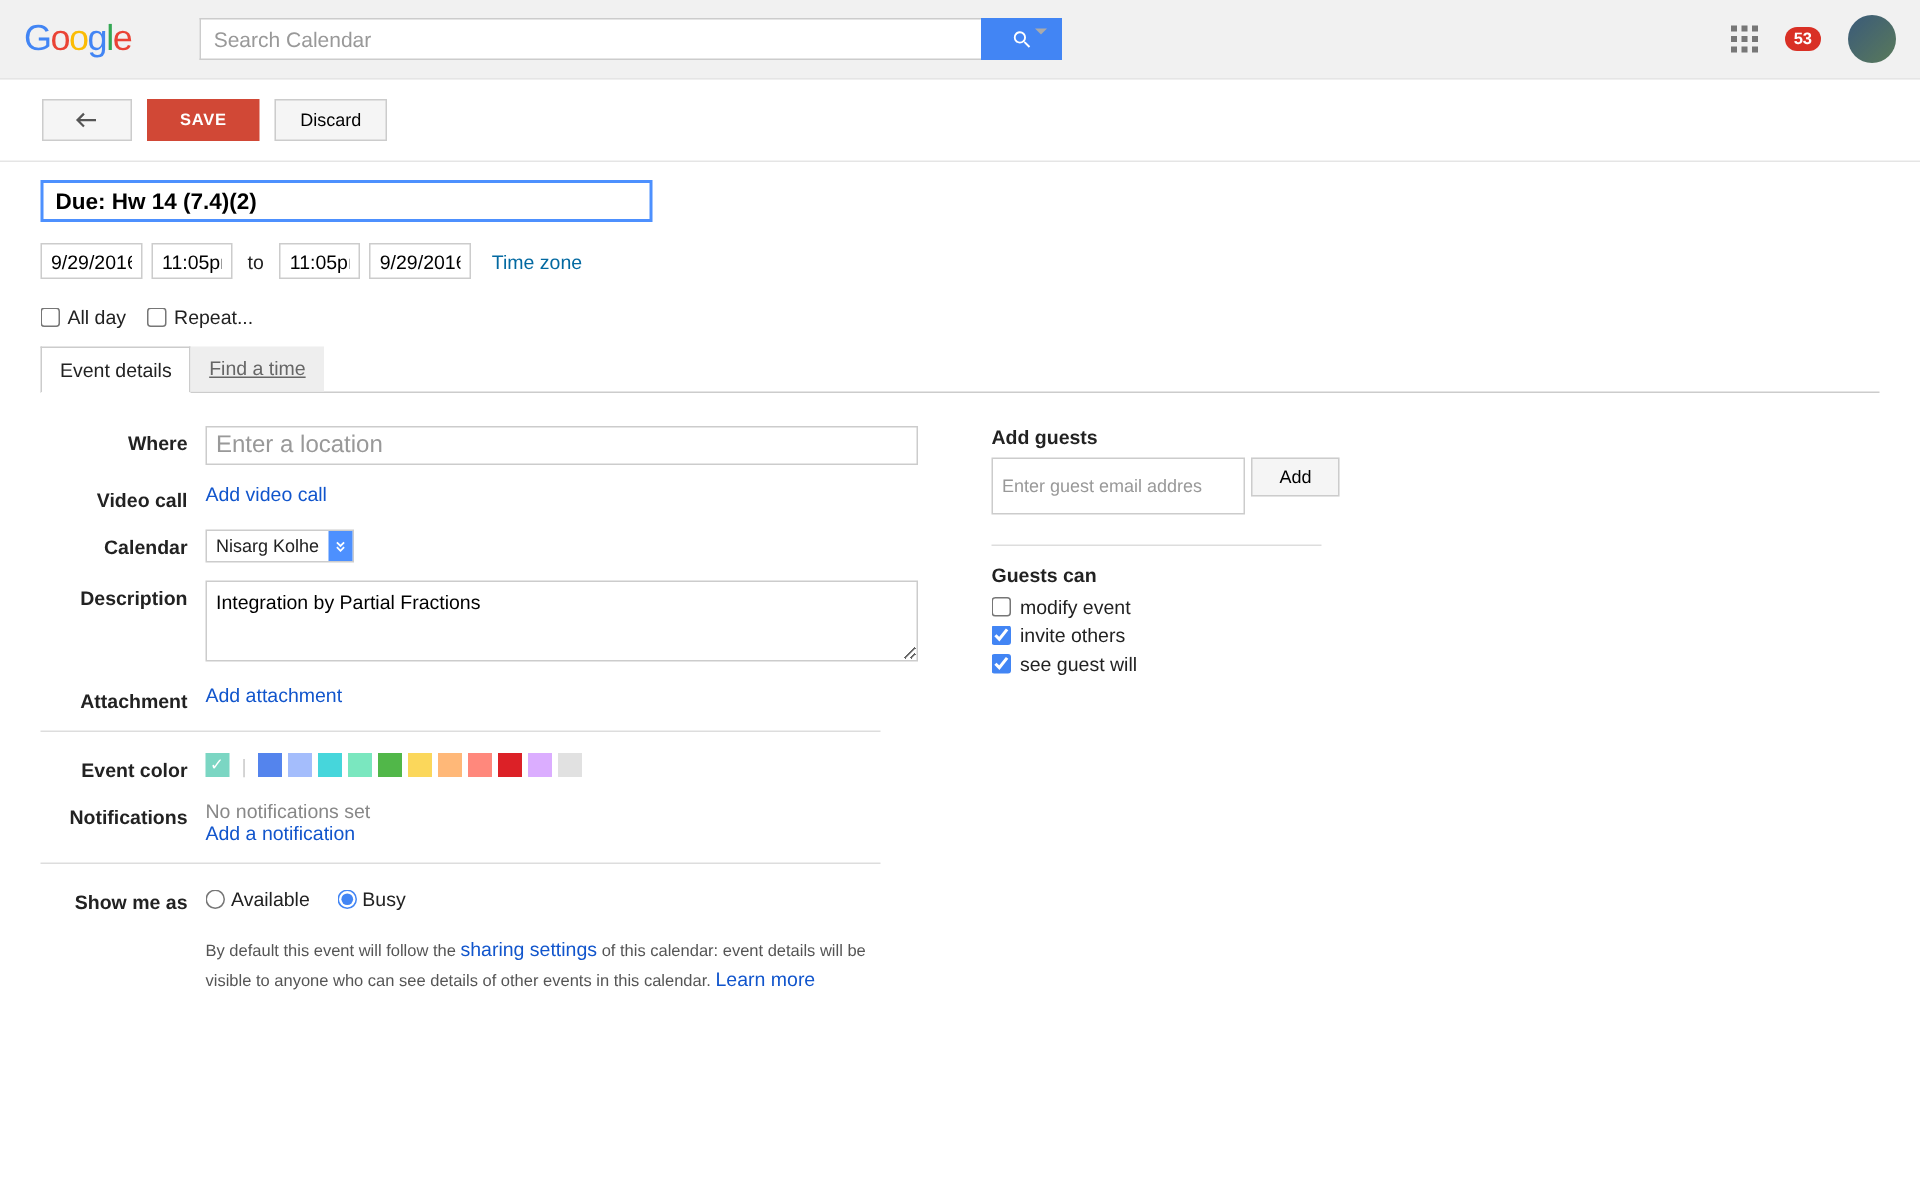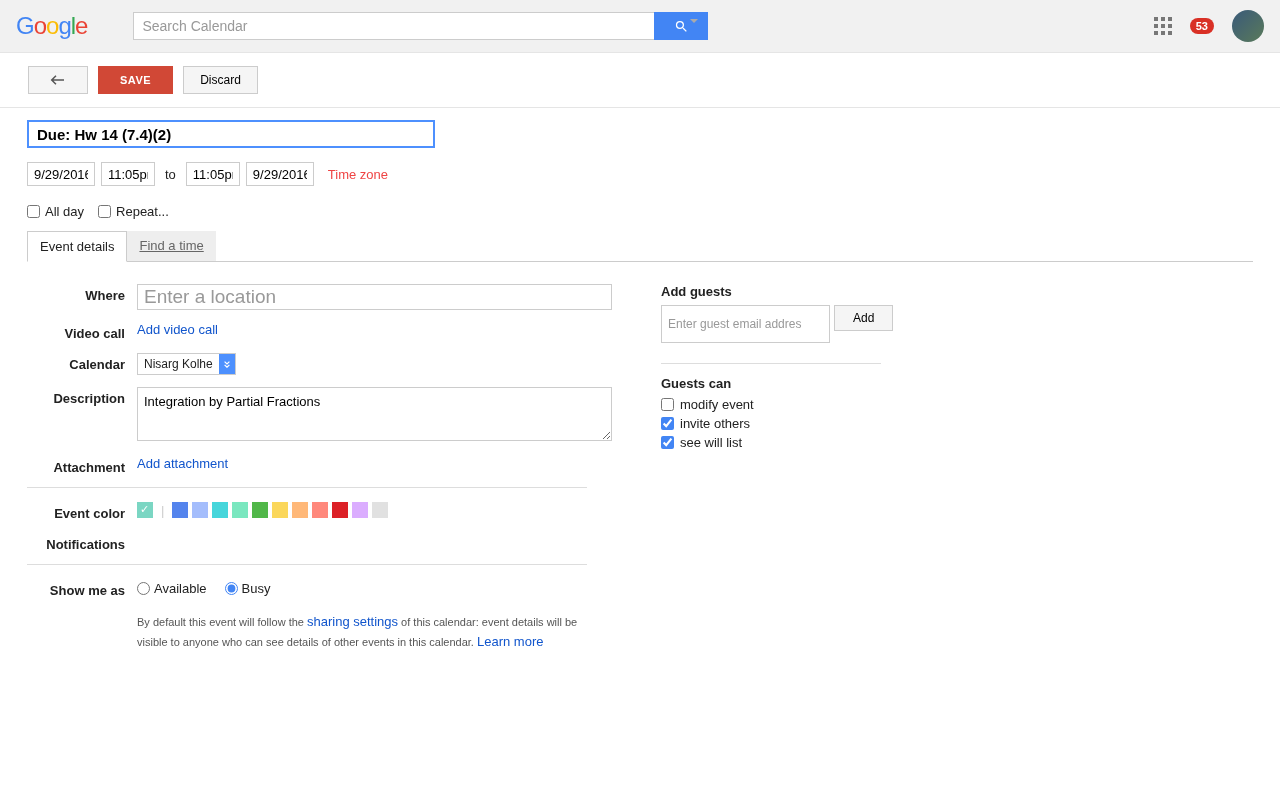--- a/index.html
+++ b/index.html
@@ -27,38 +27,38 @@
   .save-btn { height: 28px; border: none; background: #d14836; color: #fff; font-weight: bold; font-size: 11px; padding: 0 22px; cursor: pointer; letter-spacing: 0.5px; }
   .discard-btn { height: 28px; border: 1px solid #ccc; background: #f5f5f5; padding: 0 16px; cursor: pointer; font-size: 12px; }
   
   
   .content { padding: 12px 27px; }
   .title-input { width: 408px; height: 28px; border: 2px solid #4d90fe; padding: 0 8px; font-size: 15px; font-weight: bold; }
   .datetime-row { margin-top: 14px; display: flex; align-items: center; gap: 6px; font-size: 13px; }
   .dt-input { height: 24px; border: 1px solid #ccc; padding: 0 6px; text-align: center; font-size: 13px; }
   .dt-date { width: 68px; } .dt-time { width: 54px; }
   .to-text { margin: 0 4px; }
-  .tz-link { color: #ef4444; margin-left: 8px; cursor: pointer; }
+  .tz-link { color: #0369a1; margin-left: 8px; cursor: pointer; }
   .options-row { margin-top: 18px; display: flex; gap: 14px; align-items: center; font-size: 13px; }
   .check-opt { display: flex; align-items: center; gap: 5px; }
   .check-opt input { width: 13px; height: 13px; border: 1px solid #ccc; }
   
   
   .tabs { margin-top: 12px; display: flex; border-bottom: 1px solid #ccc; }
   .tab { padding: 7px 12px; font-size: 13px; cursor: pointer; }
   .tab-active { border: 1px solid #ccc; border-bottom: 1px solid #fff; margin-bottom: -1px; background: #fff; }
   .tab-inactive { background: #eee; text-decoration: underline; color: #666; }
   
   
   .form-area { display: flex; margin-top: 22px; }
   .left-col { width: 586px; }
   .form-row { display: flex; margin-bottom: 12px; }
   .form-label { width: 110px; text-align: right; padding-right: 12px; font-size: 13px; font-weight: bold; padding-top: 4px; }
   .form-field { flex: 1; }
-  .text-input { width: 475px; height: 26px; border: 1px solid #ccc; padding: 0 6px; font-size: 19px; }
+  .text-input { width: 475px; height: 26px; border: 1px solid #ccc; padding: 0 6px; font-size: 16px; }
   .text-input::placeholder { color: #999; }
   .link { color: #15c; cursor: pointer; font-size: 13px; }
   .select-wrap { display: inline-flex; align-items: center; border: 1px solid #ccc; height: 22px; font-size: 12px; }
   .select-wrap span { padding: 0 6px; }
   .select-arrow { background: #4d90fe; width: 16px; height: 20px; display: flex; align-items: center; justify-content: center; }
   .textarea { width: 475px; height: 54px; border: 1px solid #ccc; padding: 6px; font-size: 13px; font-family: Arial; resize: both; }
   .color-row { display: flex; gap: 4px; align-items: center; }
   .color-sw { width: 16px; height: 16px; cursor: pointer; }
   .color-sel { position: relative; }
   .color-sel::after { content: '✓'; position: absolute; color: #fff; font-size: 11px; left: 3px; top: 1px; }
@@ -206,20 +206,24 @@
               <div class="color-sw" style="background: rgb(255, 136, 124);"></div>
               <div class="color-sw" style="background: rgb(220, 33, 39);"></div>
               <div class="color-sw" style="background: rgb(219, 173, 255);"></div>
               <div class="color-sw" style="background: rgb(225, 225, 225);"></div>
             </div>
         </div>
       </div>
 
       <div class="form-row">
         <div class="form-label">Notifications</div>
+        <div class="form-field">
+          <div class="muted">No notifications set</div>
+          <div class="link">Add a notification</div>
+        </div>
       </div>
 
       <hr class="hr-line">
 
       <div class="form-row">
         <div class="form-label">Show me as</div>
         <div class="form-field radio-row">
           <label style="display:flex;align-items:center;gap:4px;margin-right:12px;">
               <input type="radio" name="showas" style="">
               <span>Available</span>
@@ -249,17 +253,17 @@
       <label class="perm-row">
           <input type="checkbox" style="">
           <span>modify event</span>
         </label>
       <label class="perm-row">
           <input type="checkbox" checked="" style="">
           <span>invite others</span>
         </label>
       <label class="perm-row">
           <input type="checkbox" checked="" style="">
-          <span>see will list</span>
+          <span>see guest will</span>
         </label>
     </div>
   </div>
 </div>
 
 </body></html>

